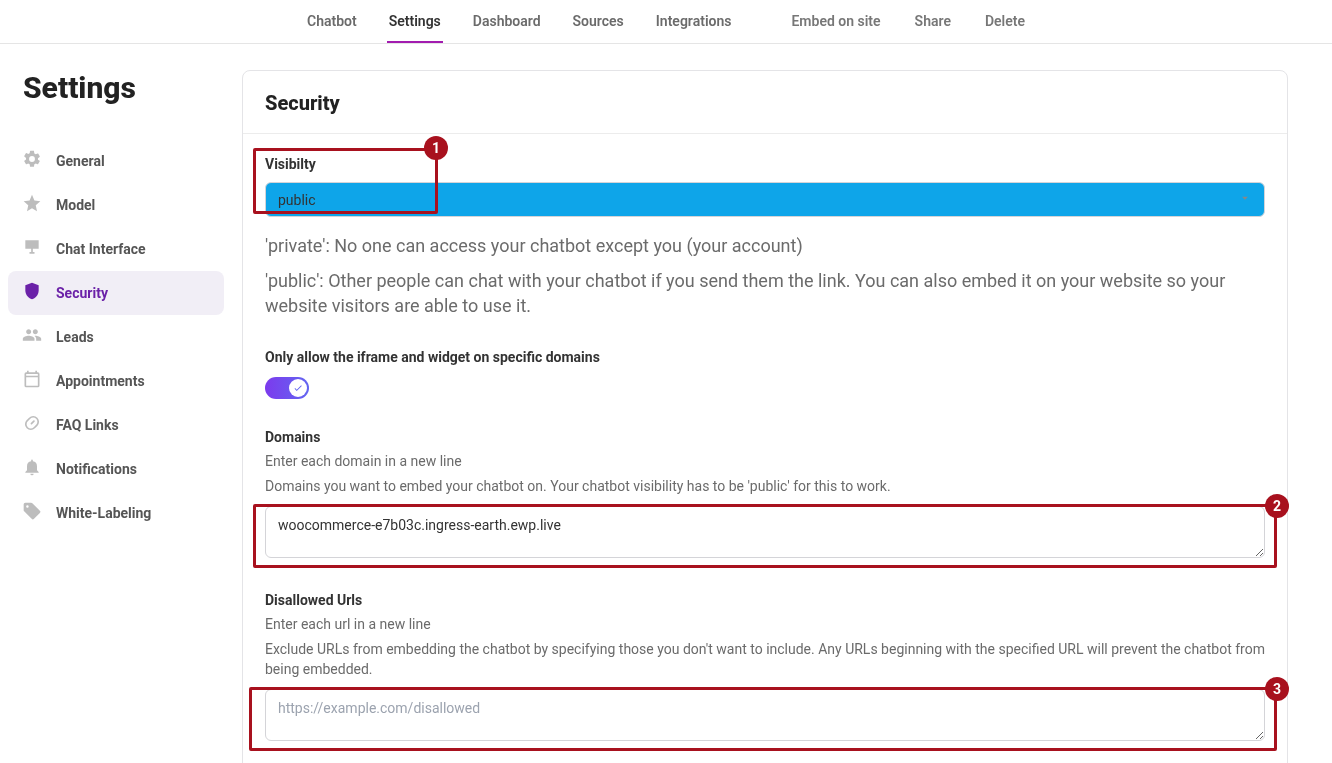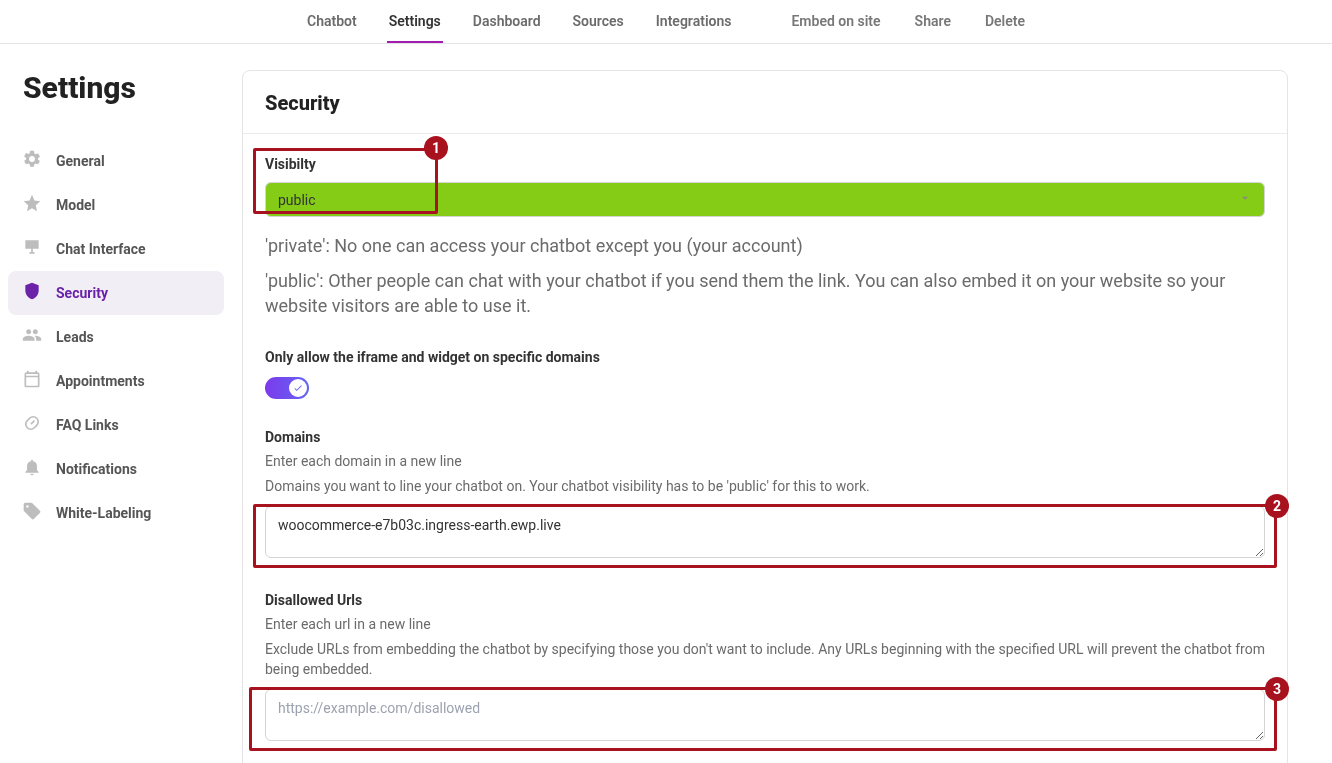--- a/index.html
+++ b/index.html
@@ -120,21 +120,21 @@
     margin-top: 10px;
     display: flex;
     align-items: center;
     justify-content: space-between;
     border: 1px solid #d4d4d8;
     border-radius: 6px;
     padding: 8px 12px;
     font-size: 14px;
     color: #333;
     cursor: pointer;
-    background: #84cc16;
+    background: #0ea5e9;
     width: 100%;
   }
   .select-box .chev { color: #888; font-size: 14px; }
   .hint {
     font-size: 18px;
     color: #6b6b6b;
     margin-top: 16px;
     line-height: 1.4;
   }
   .hint + .hint { margin-top: 10px; }
@@ -350,21 +350,21 @@
               <svg viewBox="0 0 24 24">
                   <path fill="#6366f1" d="M9 16.17l-3.88-3.88L3.7 13.7 9 19l12-12-1.41-1.41z"></path>
                 </svg>
             </div>
           </div>
         </div>
 
         <div class="section-gap callout-wrap">
           <div class="field-label">Domains</div>
           <div class="subhint">Enter each domain in a new line</div>
-          <div class="descr">Domains you want to line your chatbot on. Your chatbot visibility has to be 'public' for this to work.</div>
+          <div class="descr">Domains you want to embed your chatbot on. Your chatbot visibility has to be 'public' for this to work.</div>
           <textarea class="domain-input" style="">woocommerce-e7b03c.ingress-earth.ewp.live</textarea>
           <div class="callout-border" style="left:-12px; bottom:-6px; right:-12px; height:64px;"></div>
           <div class="callout-badge" style="right:-24px; bottom:44px;">2</div>
         </div>
 
         <div class="section-gap callout-wrap">
           <div class="field-label">Disallowed Urls</div>
           <div class="subhint">Enter each url in a new line</div>
           <div class="descr">Exclude URLs from embedding the chatbot by specifying those you don't want to include. Any URLs beginning with the specified URL will prevent the chatbot from being embedded.</div>
           <textarea class="domain-input" placeholder="https://example.com/disallowed" style=""></textarea>

